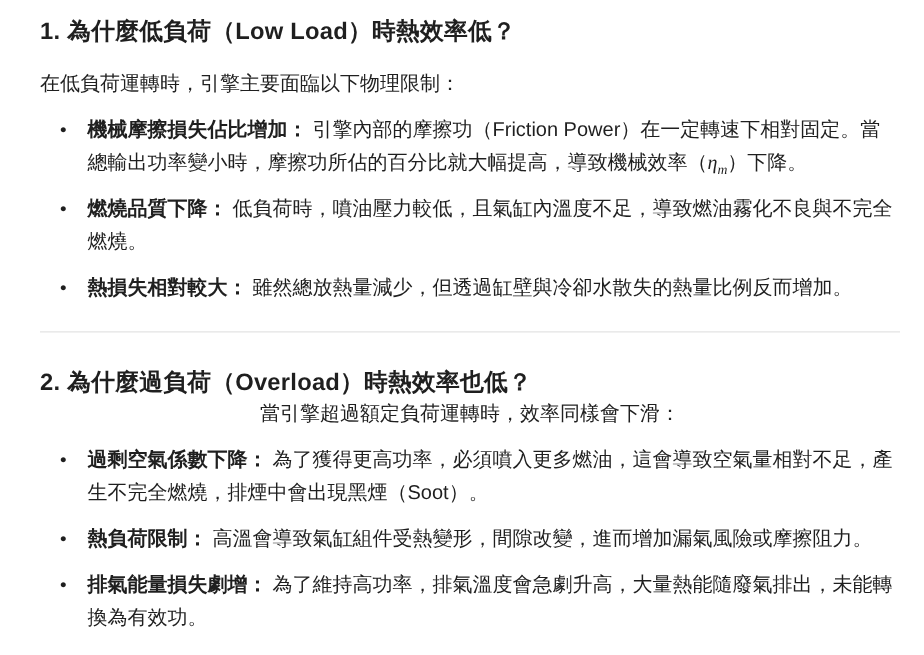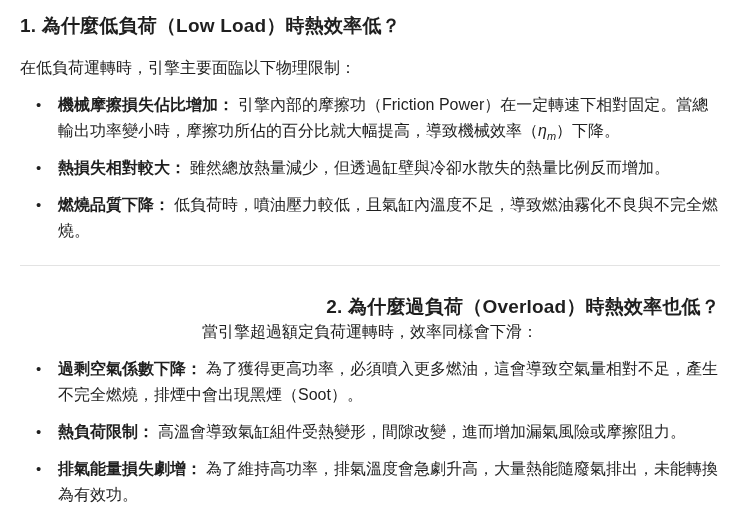--- a/index.html
+++ b/index.html
@@ -6,21 +6,21 @@
   html, body { margin: 0; padding: 0; }
   body {
     width: 739px;
     height: 524px;
     background: #ffffff;
     font-family: "Liberation Sans", "DejaVu Sans", sans-serif;
     color: #1f1f1f;
     overflow: hidden;
   }
   .doc {
-    padding: 12px 19px 0 20px;
+    padding: 12px 19px 0 32px;
   }
   .section-heading {
     font-size: 19px;
     font-weight: 700;
     line-height: 27px;
     margin: 0;
     letter-spacing: 0.2px;
   }
   .intro {
     font-size: 16px;
@@ -49,59 +49,58 @@
     font-size: 15px;
     line-height: 26px;
     color: #1f1f1f;
   }
   .term {
     font-weight: 700;
     margin-right: 4px;
     margin-top: 17px;
   }
   .math {
-    font-family: Liberation Sans, sans-serif;
+    font-family: Liberation Serif, serif;
     font-style: italic;
     font-size: 16px;
   }
   .math sub {
     font-size: 11px;
     font-style: italic;
     line-height: 0;
   }
   hr.divider {
     border: none;
     border-top: 1px solid #e3e3e3;
     margin: 21px 0 0 0;
   }
   .section-2 .section-heading {
     margin-top: 27px;
-    text-align: right;
   }
   .intro-2 { margin-top: 1px; text-align: center; }
 </style>
 </head>
 <body>
 
 <div class="doc">
 
   <section class="section-1">
     <h2 class="section-heading">1. 為什麼低負荷（Low Load）時熱效率低？</h2>
 
     <p class="intro">在低負荷運轉時，引擎主要面臨以下物理限制：</p>
 
     <ul class="bullet-list">
       <li>
         <span class="term">機械摩擦損失佔比增加：</span><span>引擎內部的摩擦功（Friction Power）在一定轉速下相對固定。當總輸出功率變小時，摩擦功所佔的百分比就大幅提高，導致機械效率（</span><span class="math"><span>η</span><sub>m</sub></span><span>）下降。</span>
       </li>
       <li>
-        <span class="term">熱損失相對較大：</span><span>雖然總放熱量減少，但透過缸壁與冷卻水散失的熱量比例反而增加。</span>
+        <span class="term">燃燒品質下降：</span><span>低負荷時，噴油壓力較低，且氣缸內溫度不足，導致燃油霧化不良與不完全燃燒。</span>
       </li>
       <li>
-        <span class="term">燃燒品質下降：</span><span>低負荷時，噴油壓力較低，且氣缸內溫度不足，導致燃油霧化不良與不完全燃燒。</span>
+        <span class="term">熱損失相對較大：</span><span>雖然總放熱量減少，但透過缸壁與冷卻水散失的熱量比例反而增加。</span>
       </li>
     </ul>
   </section>
 
   <hr class="divider">
 
   <section class="section-2">
     <h2 class="section-heading">2. 為什麼過負荷（Overload）時熱效率也低？</h2>
 
     <p class="intro intro-2">當引擎超過額定負荷運轉時，效率同樣會下滑：</p>

